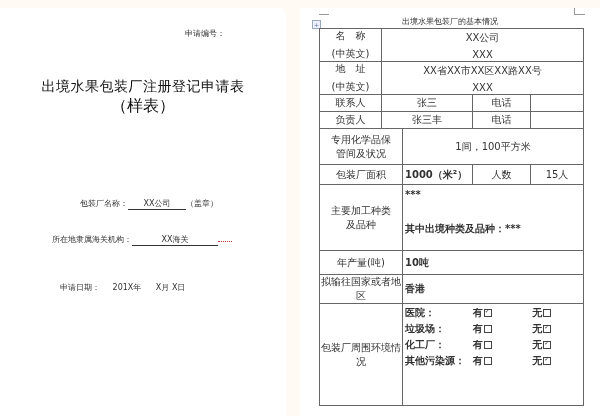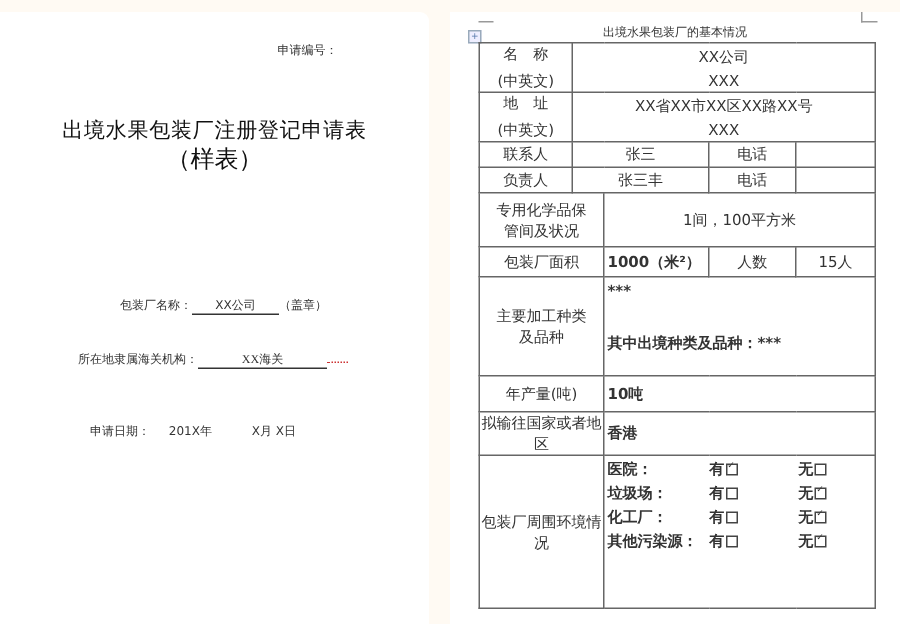--- a/index.html
+++ b/index.html
@@ -14,21 +14,21 @@
   }
   .page-left { left:0; top:8px; width:286px; height:408px; border-radius:0 6px 0 0; }
   .page-right { left:300px; top:8px; width:300px; height:408px; }
   .abs { position:absolute; white-space:nowrap; }
   .apply-no { left:185px; top:20px; font-size:8px; color:#333; }
   .title { left:0; width:286px; text-align:center; top:70px; font-size:14px; letter-spacing:0.5px; color:#111; }
   .subtitle { left:0; width:286px; text-align:center; top:88px; font-size:16px; color:#111; }
   .field { font-size:8px; color:#333; }
   .uline { display:inline-block; border-bottom:1px solid #333; text-align:center; }
   .f1 { left:80px; top:190px; }
-  .f2 { left:52px; top:226px;font-family:Liberation Serif, serif; }
+  .f2 { left:52px; top:226px; }
   .f3 { left:60px; top:274px; }
   .crop { position:absolute; border-color:#999; border-style:solid; width:10px; height:6px; }
   .tbl-title { position:absolute; left:0; width:300px; top:8px; text-align:center; font-size:8px; color:#333; }
   .move-handle { position:absolute; left:12px; top:12px; width:7px; height:7px; border:1px solid #9ab; font-size:6px; line-height:7px; text-align:center; color:#57a; background:#eef; }
   table.info {
     position:absolute; left:19px; top:20px; width:264px;
     border-collapse:collapse; font-size:10px; color:#333; table-layout:fixed;
   }
   table.info td { border:1px solid #666; text-align:center; padding:0; vertical-align:middle; }
   .cell-left { text-align:left !important; padding-left:2px !important;font-weight:bold; }
@@ -52,21 +52,21 @@
     <span>包装厂名称：</span><span class="uline" style="width:58px">XX公司</span><span>（盖章）</span>
   </div>
 
   <div class="abs field f2">
     <span>所在地隶属海关机构：</span><span class="uline" style="width:86px">XX海关</span><span class="red-dots"></span>
   </div>
 
   <div class="abs field f3">
     <span>申请日期：</span>
     <span style="margin-left:10px">201X年</span>
-    <span style="margin-left:24px">X月</span>
+    <span style="margin-left:12px">X月</span>
     <span style="margin-left:0">X日</span>
   </div>
 </div>
 
 <div class="page page-right">
   <div class="crop" style="left:19px; top:0; border-width:0 0 1px 0;"></div>
   <div class="crop" style="left:274px; top:0; border-width:0 0 1px 1px;"></div>
   <div class="move-handle">+</div>
   <div class="tbl-title">出境水果包装厂的基本情况</div>
 

